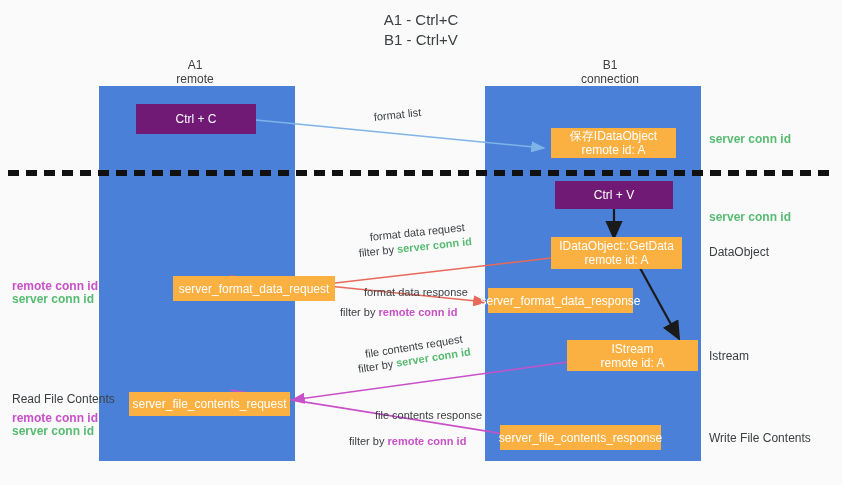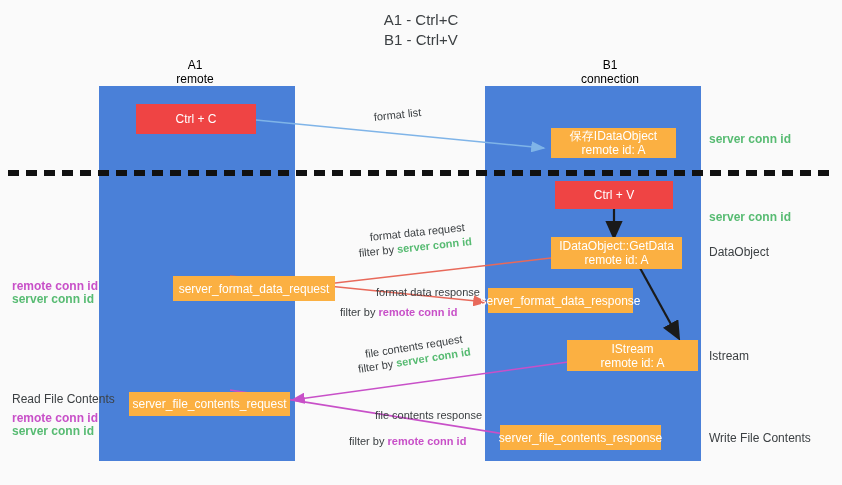--- a/index.html
+++ b/index.html
@@ -36,36 +36,36 @@
     line-height: 20px;
   }
   .col {
     position: absolute;
     background: #4a80d8;
   }
   .col-head {
     position: absolute;
     text-align: center;
     font-size: 12px;
-    color: #000000;
+    color: #404040;
     line-height: 14px;
   }
   .node {
     position: absolute;
     box-sizing: border-box;
     display: flex;
     flex-direction: column;
     align-items: center;
     justify-content: center;
     text-align: center;
     color: #ffffff;
     font-size: 12px;
     line-height: 14px;
   }
-  .node.green { background: #ef4444; align-items: center; }
+  .node.green { background: #701a75; align-items: center; }
   .node.orange { background: #fbb košík; }
   .node.orange { background: #fbb042; }
   .edge-label {
     position: absolute;
     font-size: 11px;
     color: #3c4043;
     white-space: nowrap;
     line-height: 14px;
   }
   .edge-label .green { color: #57bb72; font-weight: bold; }
@@ -180,21 +180,21 @@
     <span>format list</span>
   </div>
 
   <div class="edge-label rot-1" style="left:369px; top:230px;">
     <span>format data request</span>
   </div>
   <div class="edge-label rot-1" style="left:358px; top:246px;">
     <span>filter by </span><span class="green">server conn id</span>
   </div>
 
-  <div class="edge-label" style="left:364px; top:285px;margin-left:12px;">
+  <div class="edge-label" style="left:364px; top:285px;">
     <span>format data response</span>
   </div>
   <div class="edge-label" style="left:340px; top:305px;">
     <span>filter by </span><span class="magenta">remote conn id</span>
   </div>
 
   <div class="edge-label rot-2" style="left:364px; top:347px;">
     <span>file contents request</span>
   </div>
   <div class="edge-label rot-2" style="left:357px; top:362px;">

